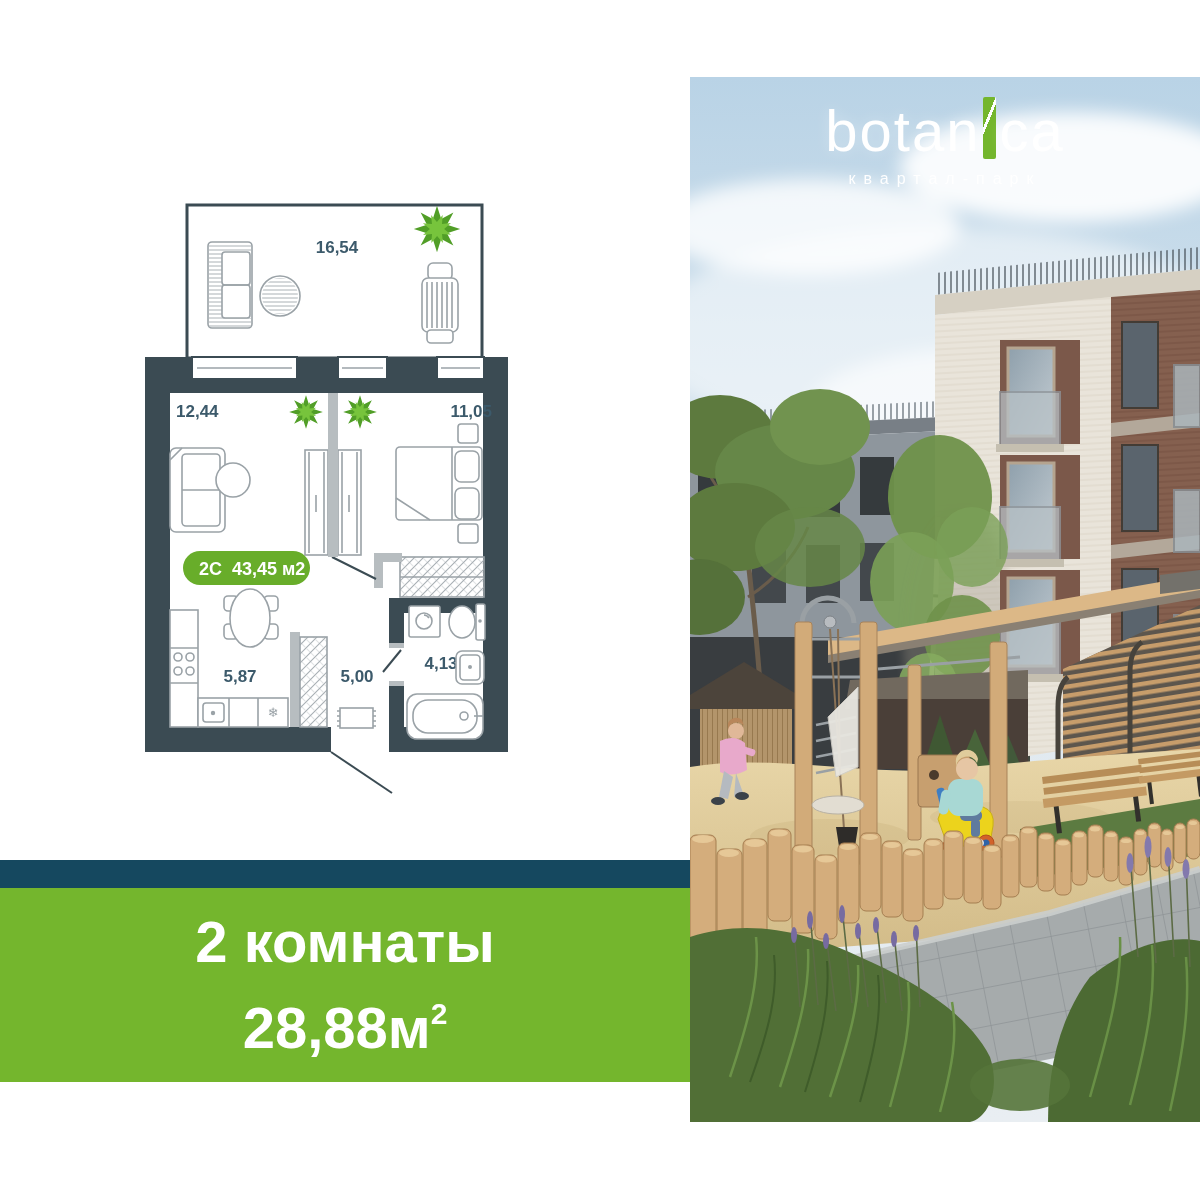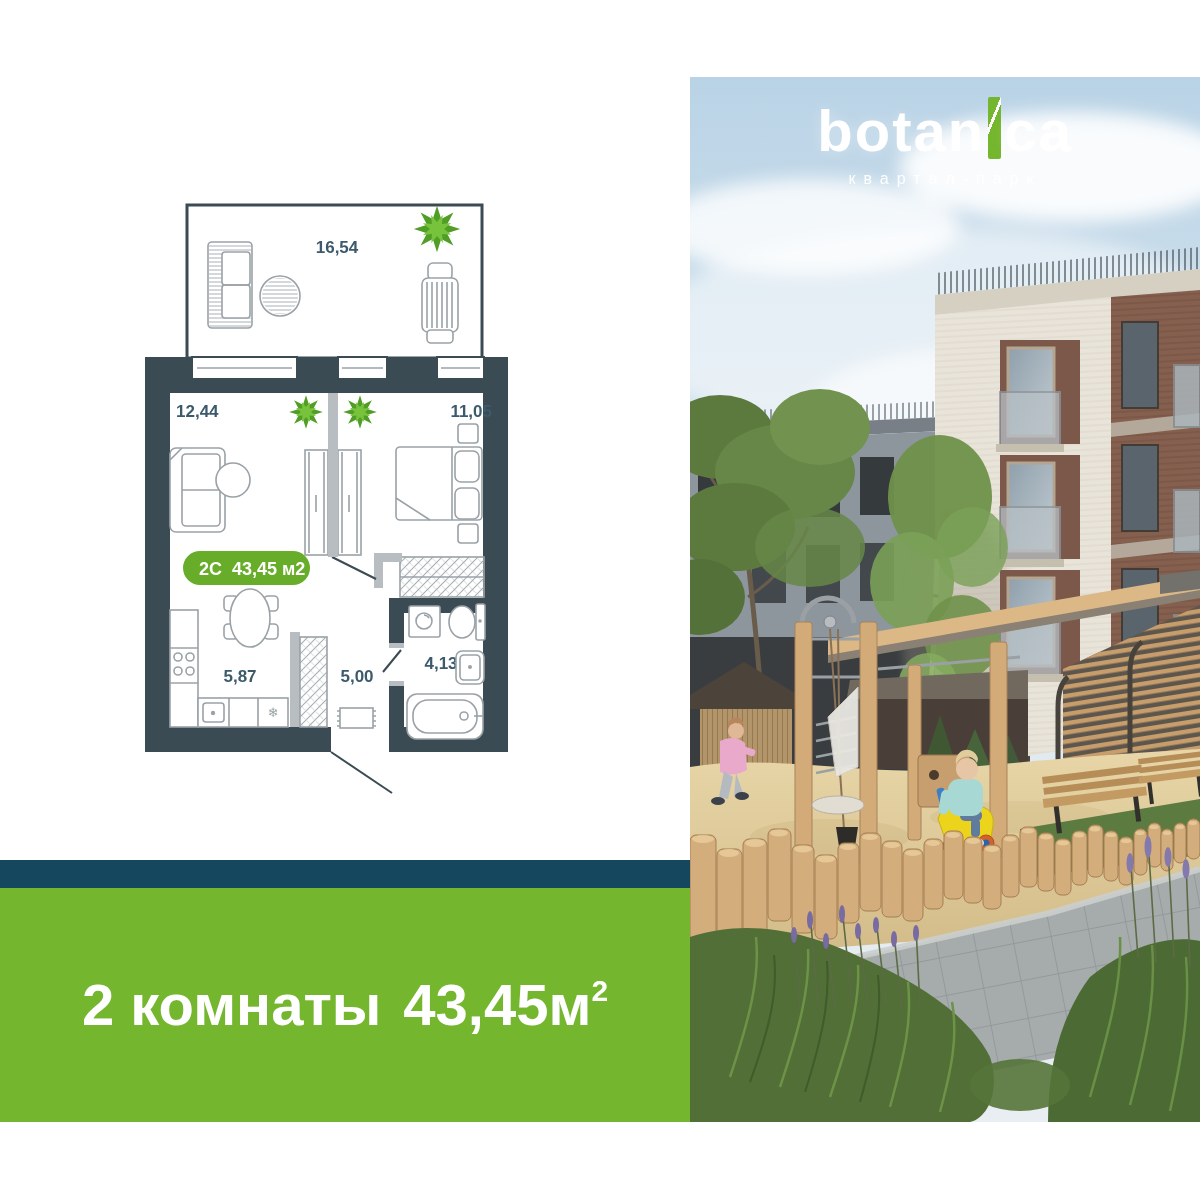--- a/index.html
+++ b/index.html
@@ -19,31 +19,31 @@
   .badge-txt{fill:#fff;font:700 18px "Liberation Sans",sans-serif;}
   .jamb{fill:var(--c-jamb);}
   .swing{stroke:var(--c-wall);stroke-width:2;fill:none;}
   .plantD{fill:var(--c-plant_dark);}
   .plantL{fill:var(--c-plant_light);}
   .glyph{fill:var(--c-line);font:13px "DejaVu Sans",sans-serif;}
 
   
   .photo{position:absolute;left:690px;top:77px;width:510px;height:1045px;overflow:hidden;}
   .logo{position:absolute;top:20px;left:0;width:100%;text-align:center;color:#fff;z-index:5;}
-  .logo-brand{font-size:58px;font-weight:700;letter-spacing:2px;line-height:1;
+  .logo-brand{font-size:58px;font-weight:400;letter-spacing:2px;line-height:1;
               text-shadow:0 0 14px rgba(255,255,255,.35);}
   .logo-i{display:inline-block;width:13px;height:62px;margin:0 3px;vertical-align:-8px;border-radius:2px;
           background:linear-gradient(112deg,var(--c-green) 0 33%,#fff 33% 41%,var(--c-green) 41% 100%);
           font-size:0;overflow:hidden;}
   .logo-tagline{font-size:16px;font-weight:400;letter-spacing:8px;margin-top:10px;opacity:.97;}
 
   
   .banner{position:absolute;left:0;top:860px;width:690px;}
   .banner-strip{height:28px;background:var(--c-navy);}
-  .banner-green{height:234px;background:var(--c-green);display:flex;flex-direction:row;
+  .banner-green{height:194px;background:var(--c-green);display:flex;flex-direction:column;
                 align-items:center;justify-content:center;gap:22px;color:#fff;}
   .banner-line{font-size:58px;font-weight:700;line-height:1.1;}
   .banner-line sup{font-size:30px;position:relative;top:-4px;}
 </style>
 </head>
 <body>
 
 <div class="canvas">
 
   <svg class="plan" viewBox="140 198 372 600">
@@ -564,17 +564,17 @@
     <div class="logo">
       <div class="logo-brand"><span>botan</span><span class="logo-i">i</span><span>ca</span></div>
       <div class="logo-tagline">квартал-парк</div>
     </div>
   </div>
 
   <div class="banner">
     <div class="banner-strip"></div>
     <div class="banner-green">
       <div class="banner-line">2 комнаты</div>
-      <div class="banner-line"><span>43,45</span><span>м</span><sup>2</sup></div>
+      <div class="banner-line"><span>28,88</span><span>м</span><sup>2</sup></div>
     </div>
   </div>
 
 </div>
 
 </body></html>

